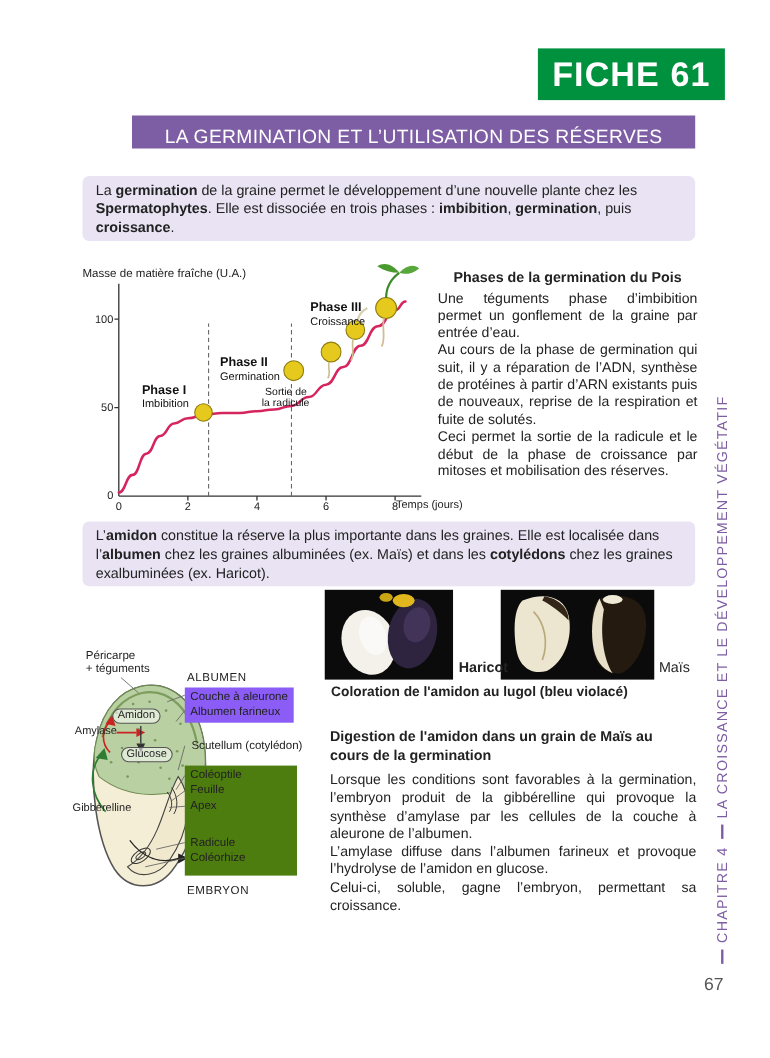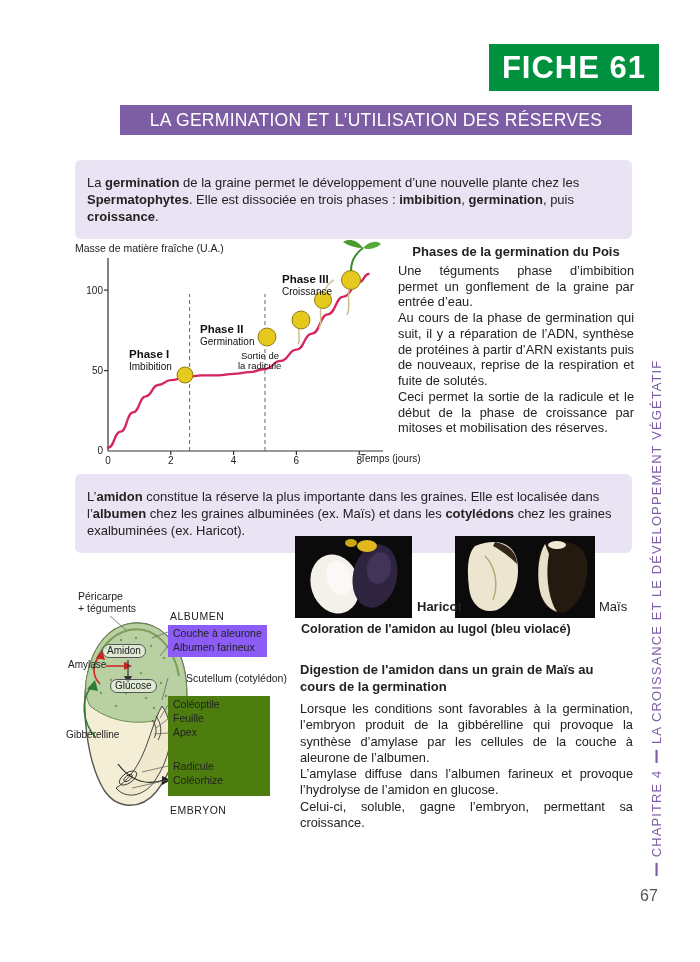--- a/index.html
+++ b/index.html
@@ -9,26 +9,26 @@
   }
   b{font-weight:bold;}
 
   .fiche-banner{
     position:absolute;left:458px;top:44px;width:170px;height:47px;
     background:#00913e;color:#fff;display:flex;align-items:center;justify-content:center;
     font-size:31px;font-weight:bold;letter-spacing:1px;margin-left:31px;
   }
   .main-title{
     position:absolute;left:120px;top:105px;width:512px;height:30px;
-    background:#7d5da3;color:#fff;display:flex;align-items:center;justify-content:center;
+    background:#7d5da3;color:#fff;display:flex;align-items:flex-end;justify-content:center;
     font-size:17.5px;letter-spacing:.3px;
   }
   .box{
     position:absolute;left:75px;width:557px;background:#e9e3f3;border-radius:6px;
-    padding:14px 12px;box-sizing:border-box;font-size:13px;line-height:1.32;
+    padding:4px 12px;box-sizing:border-box;font-size:13px;line-height:1.32;
   }
   .box p{margin:0;}
   .intro-box{top:160px;}
   .amidon-box{top:474px;}
 
   .chart-wrap{position:absolute;left:73px;top:236px;width:350px;height:240px;}
 
   .pois-col{position:absolute;left:398px;top:244px;width:236px;font-size:12.8px;line-height:1.23;text-align:justify;}
   .pois-col h3{font-size:13px;margin:0 0 3px 0;text-align:center;}
   .pois-col p{margin:0;}
@@ -46,21 +46,21 @@
   .seed-diagram{position:absolute;left:66px;top:588px;width:230px;height:258px;}
   .seed-diagram svg{position:absolute;left:0;top:0;}
   .dg{position:absolute;font-size:10.5px;line-height:1.15;white-space:nowrap;}
   .dg-pericarpe{left:12px;top:2px;}
   .dg-albumen-h{left:104px;top:22px;letter-spacing:.5px;}
   .green-rows{left:102px;top:37px;background:#8b5cf6;padding:2px 5px;}
   .green-rows div{margin:0 0 2px 0;}
   .dg-amidon{left:36px;top:56px;border:1px solid #555;border-radius:7px;padding:0 4px;font-size:10px;background:rgba(255,255,255,.55);}
   .dg-amylase{left:2px;top:71px;font-size:10px;}
   .dg-glucose{left:44px;top:91px;border:1px solid #555;border-radius:7px;padding:0 4px;font-size:10px;background:rgba(255,255,255,.55);}
-  .dg-scutellum{left:120px;top:84px;}
+  .dg-scutellum{left:108px;top:84px;}
   .yellow-patch{left:102px;top:108px;width:102px;height:100px;background:#4d7c0f;}
   .yp-row{position:absolute;left:5px;font-size:10.5px;white-space:nowrap;}
   .dg-gibberelline{left:0px;top:141px;font-size:10px;}
   .dg-embryon-h{left:104px;top:216px;letter-spacing:.5px;}
 
   .chapter-vertical{
     position:absolute;left:649px;top:333px;height:545px;width:18px;
     writing-mode:vertical-rl;transform:rotate(180deg);
     color:#7d5da3;font-size:13px;letter-spacing:1.1px;white-space:nowrap;
   }

